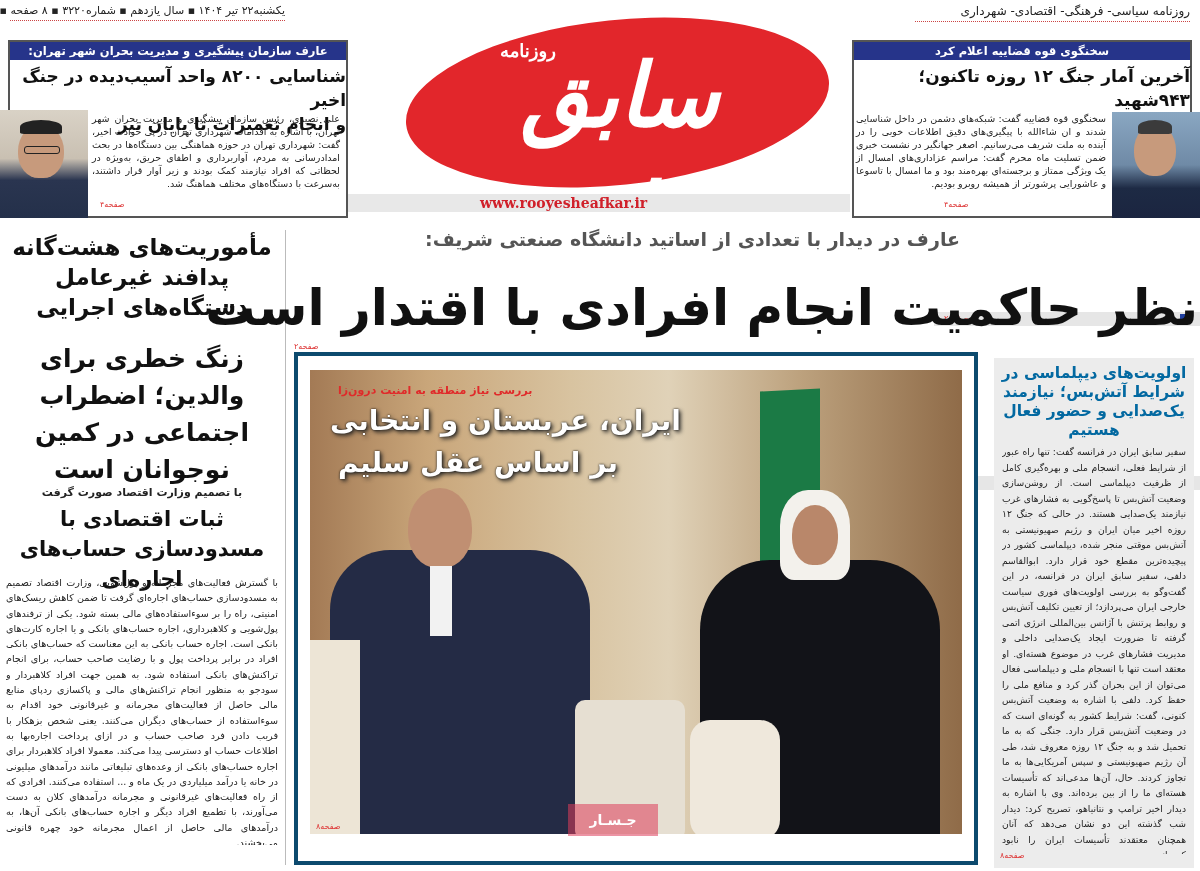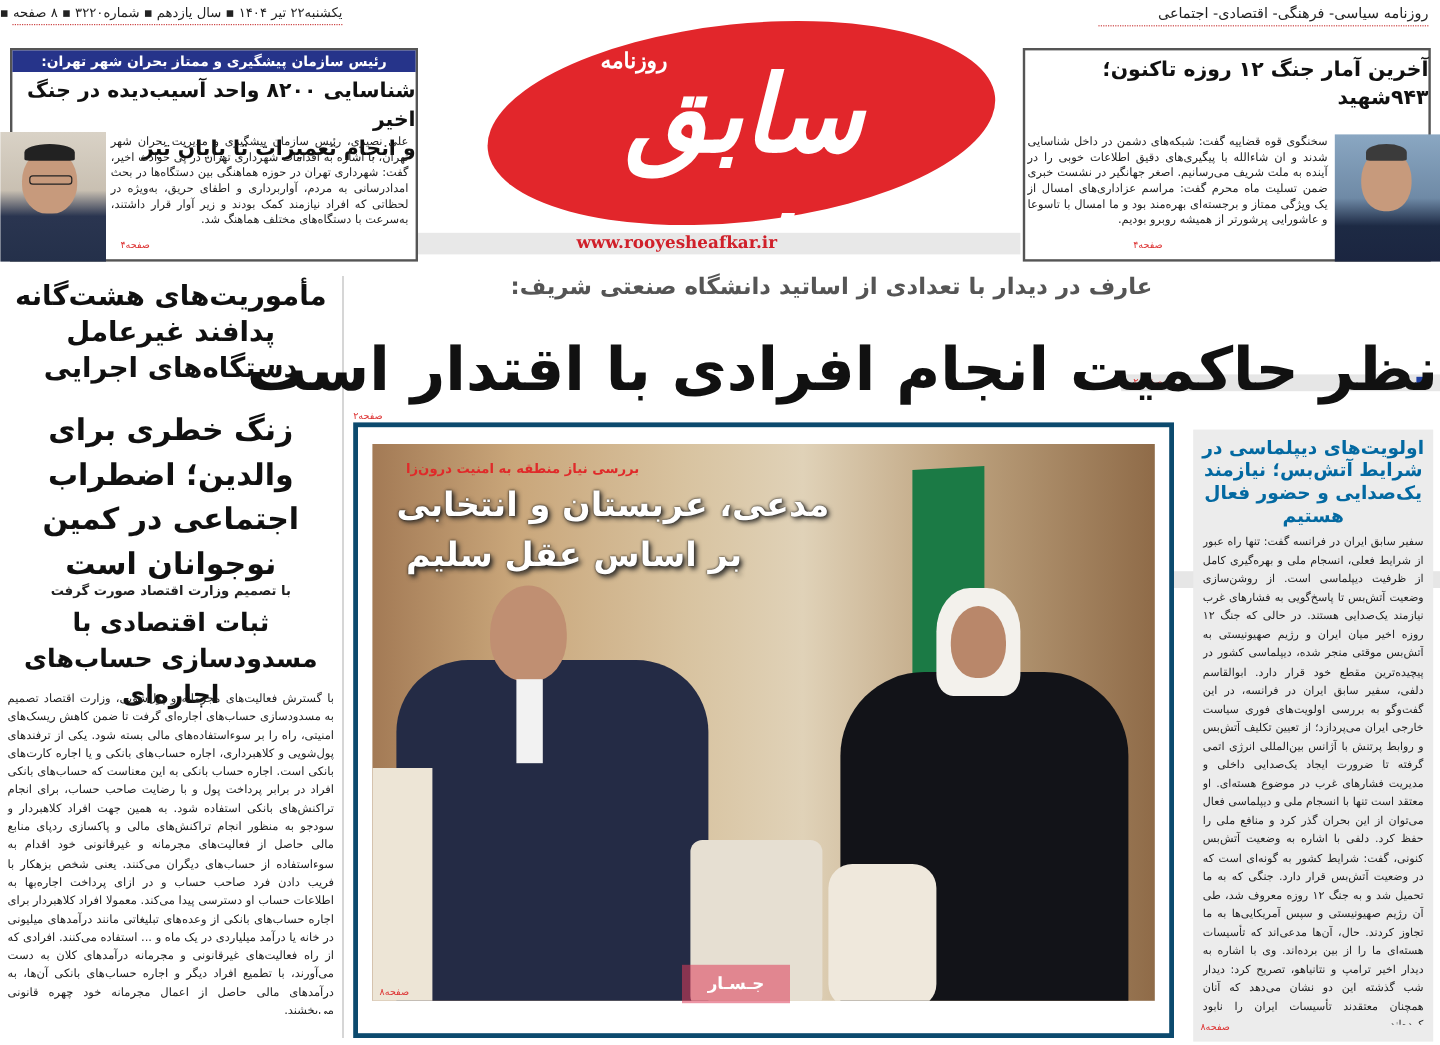--- a/index.html
+++ b/index.html
@@ -21,43 +21,44 @@
   .pg-strip .sq { position: absolute; right: 16px; top: 2px; width: 10px; height: 10px; background: #1f3fa0; }
   .pg-strip .pgref { position: absolute; left: 10px; top: 2px; }
   .main-head { font-weight: bold; font-size: 48px; line-height: 60px; color: #111; text-align: center; white-space: nowrap; letter-spacing: -1px; }
   .sub-head { font-size: 20px; color: #555; font-weight: bold; text-align: center; }
   .side-box { background: #ececec; }
   .vrule { background: #bbb; width: 1px; }
 </style>
 </head>
 <body>
 
-<div class="abs topline dotted" style="right:10px; top:4px; width:275px; text-align:right; padding-bottom:3px;">روزنامه سیاسی- فرهنگی- اقتصادی- اجتماعی</div>
+<div class="abs topline dotted" style="right:10px; top:4px; width:275px; text-align:right; padding-bottom:3px;">روزنامه سیاسی- فرهنگی- اقتصادی- شهرداری</div>
 <div class="abs topline dotted" style="left:10px; top:4px; width:275px; text-align:right; padding-bottom:3px; font-size:11px;">یکشنبه۲۲ تیر ۱۴۰۴ ▪ سال یازدهم ▪ شماره۳۲۲۰ ▪ ۸ صفحه ▪ ۵۰۰۰ تومان</div>
 
 <div class="abs" style="left:400px; top:0; width:450px; height:190px;">
   <div class="abs logo-ellipse" style="left:5px; top:20px; width:425px; height:165px; transform:rotate(-6deg);"></div>
   <div class="abs" style="left:30px; top:35px; width:380px; text-align:center; font-family:'DejaVu Serif', serif; font-weight:bold; font-size:88px; color:#fff; line-height:120px; font-style:italic;">سابق ملت</div>
   <div class="abs" style="left:100px; top:40px; font-family:'DejaVu Serif', serif; font-size:18px; color:#fff; font-weight:bold;">روزنامه</div>
 </div>
 <div class="abs" style="left:300px; top:194px; width:550px; height:18px; background:#e8e8e8;"></div>
 <div class="abs" style="left:480px; top:194px; direction:ltr; font-family:'DejaVu Serif', serif; font-weight:bold; font-size:14px; color:#d0202a; line-height:18px;">www.rooyesheafkar.ir</div>
 
 <div class="abs boxed" style="left:852px; top:40px; width:340px; height:178px;">
+  <div class="kicker-bar">سخنگوی قوه قضاییه اعلام کرد</div>
   <div class="box-head" style="margin-top:4px; font-size:17px;">آخرین آمار جنگ ۱۲ روزه تاکنون؛ ۹۴۳شهید</div>
   <div class="abs para" style="right:84px; top:70px; width:250px; font-size:9.5px; line-height:13px;">سخنگوی قوه قضاییه گفت: شبکه‌های دشمن در داخل شناسایی شدند و ان شاءالله با پیگیری‌های دقیق اطلاعات خوبی را در آینده به ملت شریف می‌رسانیم. اصغر جهانگیر در نشست خبری ضمن تسلیت ماه محرم گفت: مراسم عزاداری‌های امسال از یک ویژگی ممتاز و برجسته‌ای بهره‌مند بود و ما امسال با تاسوعا و عاشورایی پرشورتر از همیشه روبرو بودیم.</div>
   <div class="abs pgref" style="left:90px; top:158px;">صفحه۴</div>
 </div>
 <div class="abs photo" style="left:1112px; top:112px; width:88px; height:106px; background:linear-gradient(180deg,#8aa7c2 0%,#6f8aa6 50%,#1d2a44 72%,#1b2540 100%);">
   <div class="face" style="left:22px; top:12px; width:42px; height:52px;"></div>
   <div class="abs" style="left:26px; top:8px; width:34px; height:14px; background:#3b3b3b; border-radius:50% 50% 10% 10%;"></div>
 </div>
 
 <div class="abs boxed" style="left:8px; top:40px; width:340px; height:178px;">
-  <div class="kicker-bar">رئیس سازمان پیشگیری و ممتاز بحران شهر تهران:</div>
+  <div class="kicker-bar">عارف سازمان پیشگیری و مدیریت بحران شهر تهران:</div>
   <div class="box-head" style="margin-top:4px; font-size:17px;">شناسایی ۸۲۰۰ واحد آسیب‌دیده در جنگ اخیر</div>
   <div class="box-head" style="font-size:17px;">و انجام تعمیرات تا پایان تیر</div>
   <div class="abs para" style="right:6px; top:70px; width:248px; font-size:9.5px; line-height:13px;">علی نصیری، رئیس سازمان پیشگیری و مدیریت بحران شهر تهران، با اشاره به اقدامات شهرداری تهران در پی حوادث اخیر، گفت: شهرداری تهران در حوزه هماهنگی بین دستگاه‌ها در بحث امدادرسانی به مردم، آواربرداری و اطفای حریق، به‌ویژه در لحظاتی که افراد نیازمند کمک بودند و زیر آوار قرار داشتند، به‌سرعت با دستگاه‌های مختلف هماهنگ شد.</div>
   <div class="abs pgref" style="left:90px; top:158px;">صفحه۴</div>
 </div>
 <div class="abs photo" style="left:0; top:110px; width:88px; height:108px; background:linear-gradient(180deg,#d9d2c6 0%,#c9c0b2 45%,#2a3550 65%,#24304a 100%);">
   <div class="face" style="left:18px; top:14px; width:46px; height:54px;"></div>
   <div class="abs" style="left:20px; top:10px; width:42px; height:14px; background:#222; border-radius:50% 50% 10% 10%;"></div>
   <div class="abs" style="left:24px; top:36px; width:36px; height:8px; border:1.5px solid #222; border-radius:3px;"></div>
 </div>
@@ -95,21 +96,21 @@
 
     <div class="abs" style="left:390px; top:190px; width:240px; height:280px; background:#121318; border-radius:70px 70px 0 0;"></div>
     <div class="abs" style="left:470px; top:120px; width:70px; height:90px; background:#f3f1ec; border-radius:40% 40% 20% 20%;"></div>
     <div class="abs face" style="left:482px; top:135px; width:46px; height:60px; background:#b9876a;"></div>
     <div class="abs" style="left:380px; top:350px; width:90px; height:120px; background:#efe8dc; border-radius:20px;"></div>
 
     <div class="abs" style="left:0; top:270px; width:50px; height:200px; background:#ede5d6;"></div>
     <div class="abs" style="left:265px; top:330px; width:110px; height:140px; background:#e6dfd2; border-radius:10px;"></div>
   </div>
   <div class="abs" style="left:40px; top:28px; font-size:11px; font-weight:bold; color:#e02a2a;">بررسی نیاز منطقه به امنیت درون‌زا</div>
-  <div class="abs" style="left:32px; top:48px; font-size:28px; font-weight:bold; color:#fff; text-shadow:2px 2px 4px #222, 0 0 2px #000; white-space:nowrap;">مدعی، عربستان و انتخابی</div>
+  <div class="abs" style="left:32px; top:48px; font-size:28px; font-weight:bold; color:#fff; text-shadow:2px 2px 4px #222, 0 0 2px #000; white-space:nowrap;">ایران، عربستان و انتخابی</div>
   <div class="abs" style="left:40px; top:90px; font-size:28px; font-weight:bold; color:#fff; text-shadow:2px 2px 4px #222, 0 0 2px #000; white-space:nowrap;">بر اساس عقل سلیم</div>
   <div class="abs pgref" style="left:18px; top:466px;">صفحه۸</div>
   <div class="abs" style="left:270px; top:448px; width:90px; height:32px; background:rgba(220,60,90,0.55); color:#fff; font-size:14px; font-weight:bold; text-align:center; line-height:32px;">جـسـار</div>
 </div>
 
 <div class="abs side-box" style="left:994px; top:358px; width:200px; height:510px;">
   <div style="font-weight:bold; font-size:15.5px; line-height:19px; text-align:center; margin:6px 6px 4px; color:#0369a1;">اولویت‌های دیپلماسی در شرایط آتش‌بس؛ نیازمند یک‌صدایی و حضور فعال هستیم</div>
   <div class="para" style="margin:0 8px; font-size:9.2px; line-height:15.5px; height:410px; overflow:hidden;">سفیر سابق ایران در فرانسه گفت: تنها راه عبور از شرایط فعلی، انسجام ملی و بهره‌گیری کامل از ظرفیت دیپلماسی است. از روشن‌سازی وضعیت آتش‌بس تا پاسخ‌گویی به فشارهای غرب نیازمند یک‌صدایی هستند. در حالی که جنگ ۱۲ روزه اخیر میان ایران و رژیم صهیونیستی به آتش‌بس موقتی منجر شده، دیپلماسی کشور در پیچیده‌ترین مقطع خود قرار دارد. ابوالقاسم دلفی، سفیر سابق ایران در فرانسه، در این گفت‌وگو به بررسی اولویت‌های فوری سیاست خارجی ایران می‌پردازد؛ از تعیین تکلیف آتش‌بس و روابط پرتنش با آژانس بین‌المللی انرژی اتمی گرفته تا ضرورت ایجاد یک‌صدایی داخلی و مدیریت فشارهای غرب در موضوع هسته‌ای. او معتقد است تنها با انسجام ملی و دیپلماسی فعال می‌توان از این بحران گذر کرد و منافع ملی را حفظ کرد. دلفی با اشاره به وضعیت آتش‌بس کنونی، گفت: شرایط کشور به گونه‌ای است که در وضعیت آتش‌بس قرار دارد. جنگی که به ما تحمیل شد و به جنگ ۱۲ روزه معروف شد، طی آن رژیم صهیونیستی و سپس آمریکایی‌ها به ما تجاوز کردند. حال، آن‌ها مدعی‌اند که تأسیسات هسته‌ای ما را از بین برده‌اند. وی با اشاره به دیدار اخیر ترامپ و نتانیاهو، تصریح کرد: دیدار شب گذشته این دو نشان می‌دهد که آنان همچنان معتقدند تأسیسات ایران را نابود کرده‌اند.</div>
   <div class="abs pgref" style="left:6px; bottom:8px;">صفحه۸</div>
 </div>

